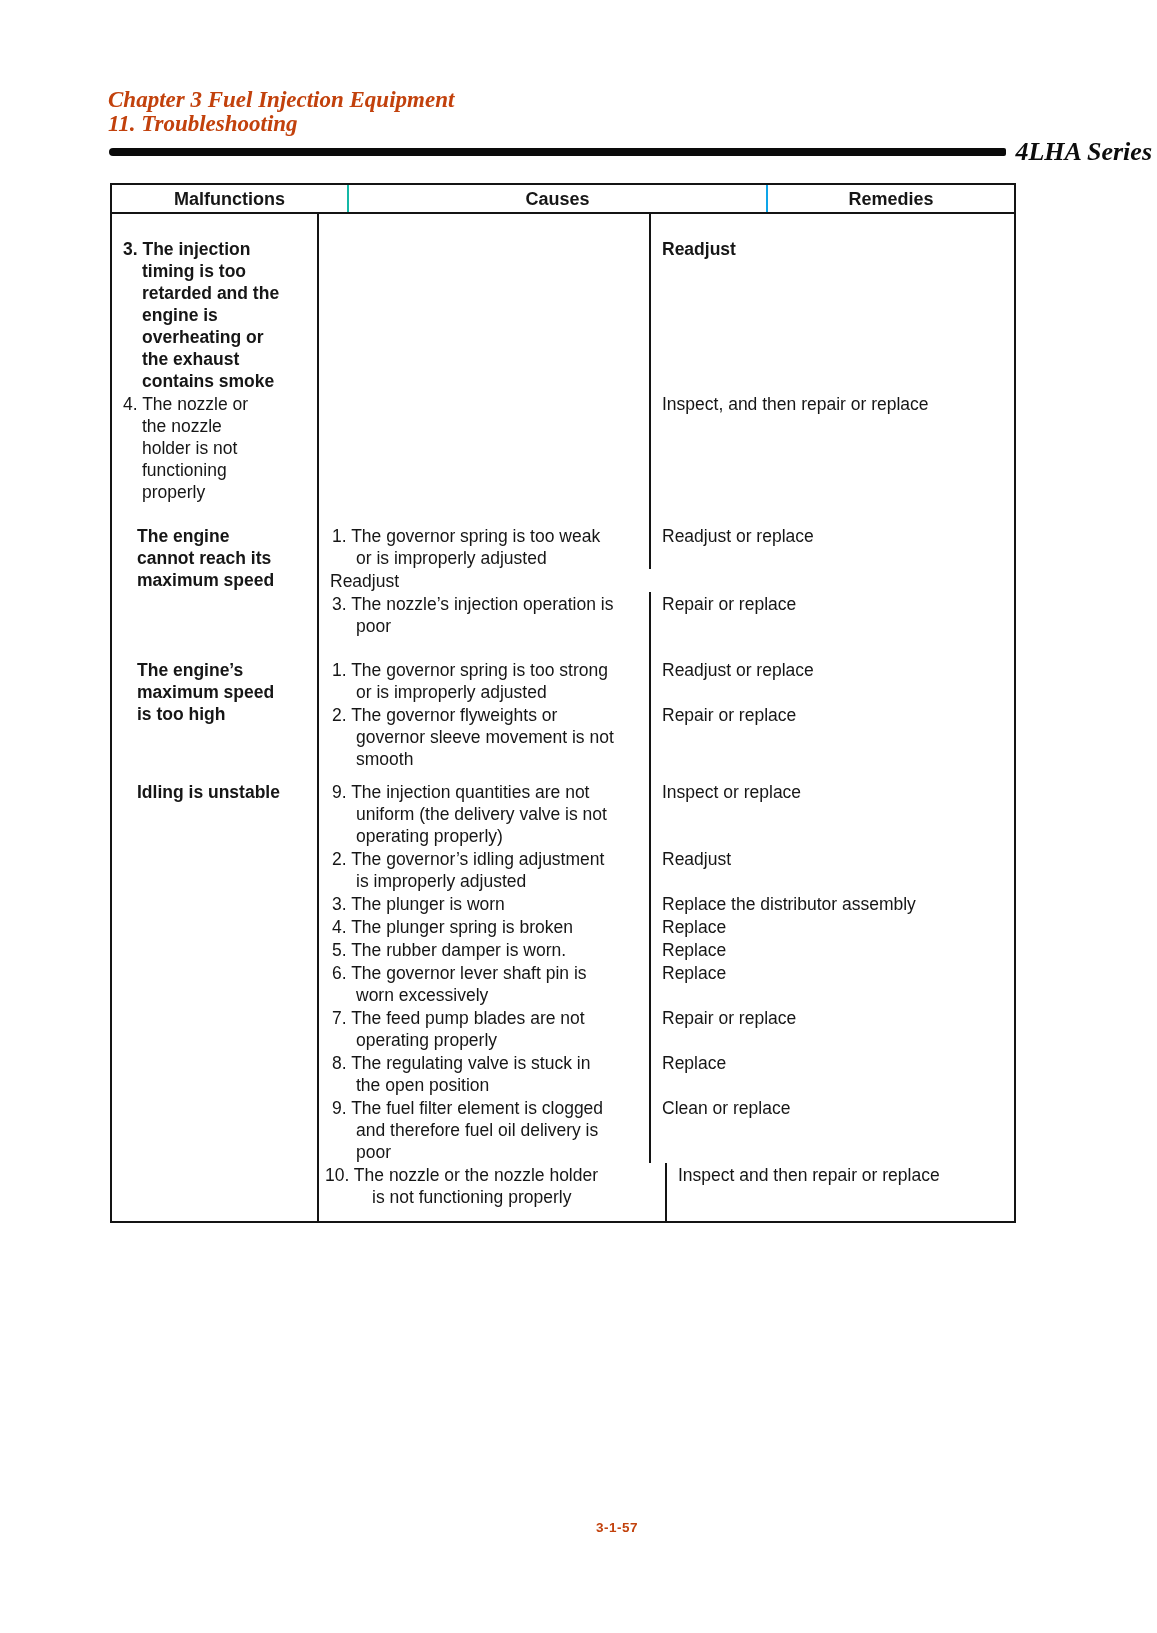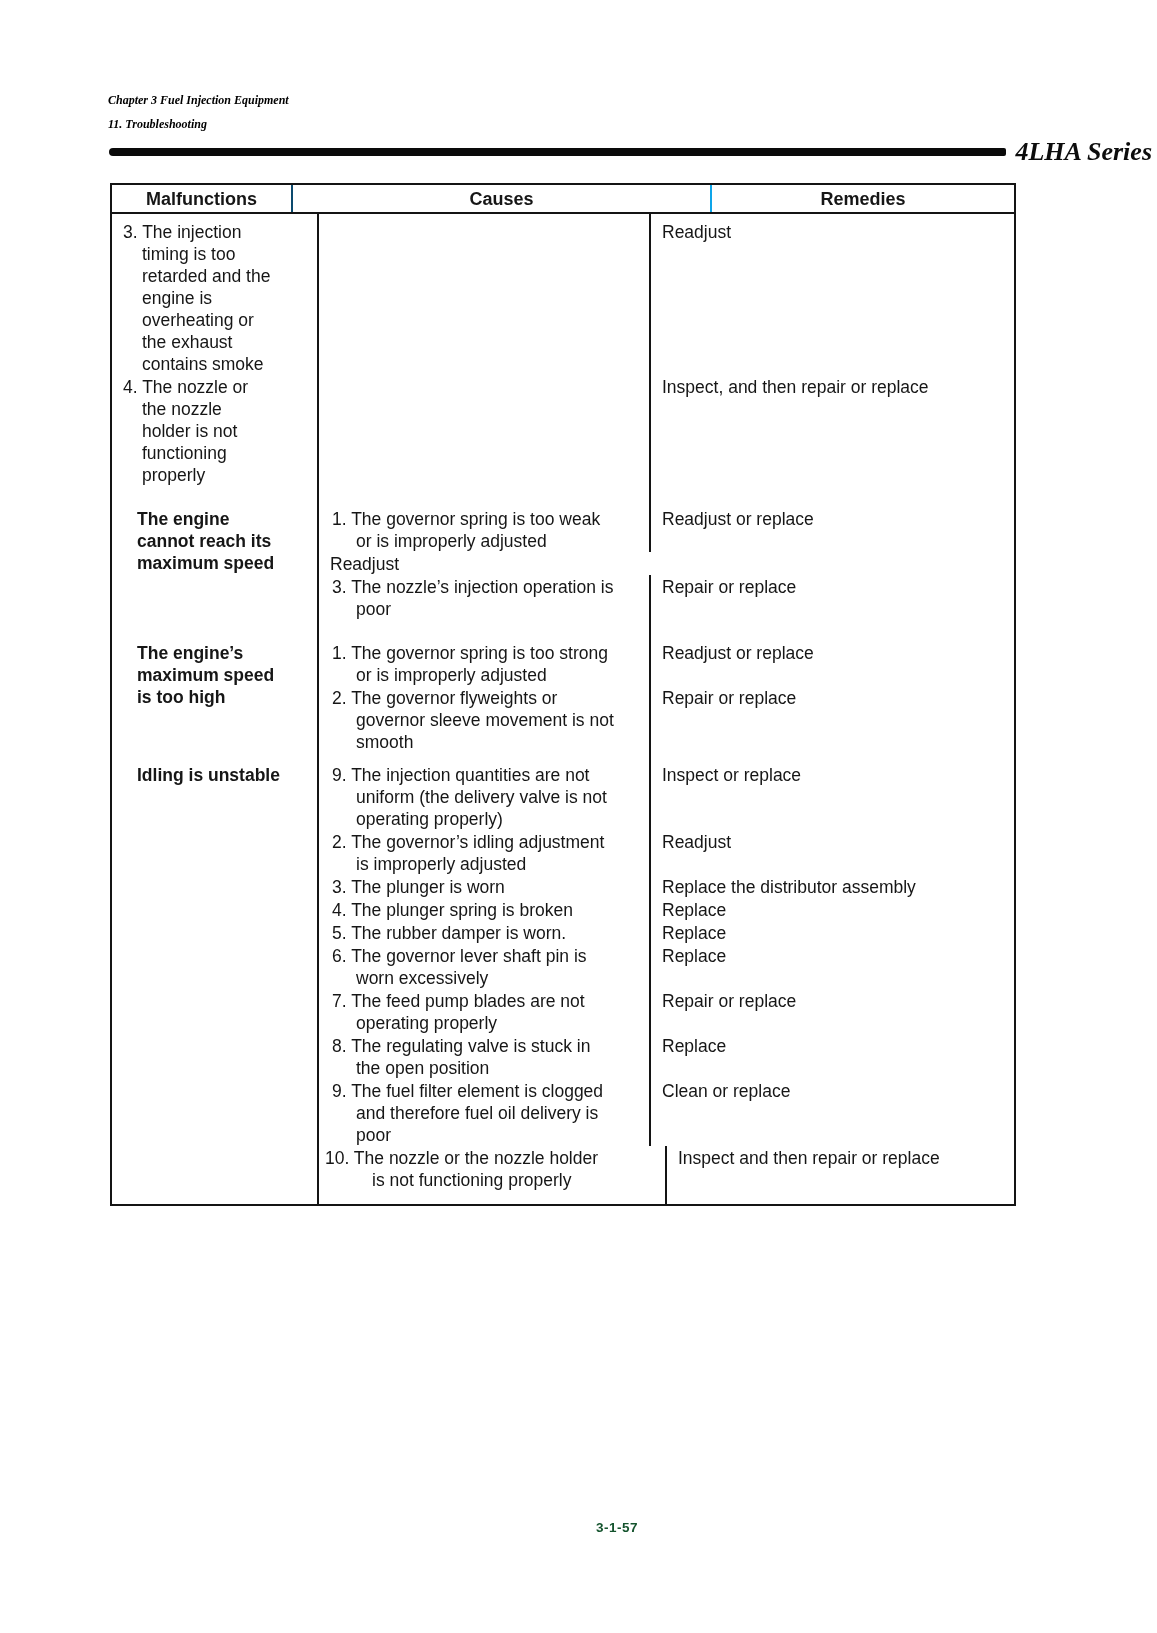--- a/index.html
+++ b/index.html
@@ -12,21 +12,21 @@
   .page {
     position:relative; width:1157px; height:1633px;
     background:#ffffff; overflow:hidden;
   }
 
   
   .chapter {
     position:absolute; left:108px; top:88px;
     font-family:"Liberation Serif", serif;
     font-style:italic; font-weight:bold;
-    font-size:12px; line-height:24px; color:#000000;
+    font-size:23px; line-height:24px; color:#c2410c;
   }
   .rule-row {
     position:absolute; left:109px; top:141px; width:1043px; height:22px;
     display:flex; align-items:center;
   }
   .rule { flex:1; height:8px; background:#0a0a0a; border-radius:4px 2px 2px 4px; }
   .series {
     font-family:"Liberation Serif", serif;
     font-style:italic; font-weight:bold; font-size:26px;
     margin-left:9px; white-space:nowrap; color:#0d0d0d;
@@ -36,21 +36,21 @@
   .ts-table {
     position:absolute; left:110px; top:183px; width:906px;
     border:2px solid #141414; background:#fff;
   }
   .thead {
     display:flex; border-bottom:2px solid #141414;
     height:29px; font-weight:bold; font-size:18px; text-align:center;
     line-height:24px;
   }
   .th { padding-top:2px; }
-  .th.c1 { width:181px; border-right:2px solid #0c4a6e; }
+  .th.c1 { width:237px; border-right:2px solid #14b8a6; }
   .th.c2 { width:419px; border-right:2px solid #0ea5e9; }
   .th.c3 { flex:1; }
 
   .tbody { font-size:17.5px; line-height:22px; }
   .sec { display:flex; align-items:stretch; }
   .malcol {
     width:207px; border-right:2px solid #141414;
     padding:1px 6px 0 25px; font-weight:bold; white-space:pre-line;
   }
   .rows { flex:1; display:flex; flex-direction:column; }
@@ -61,29 +61,29 @@
     width:207px; border-right:2px solid #141414;
     padding:1px 6px 0 30px; text-indent:-19px; white-space:pre-line;
   }
   .c-cause {
     width:332px; border-right:2px solid #141414;
     padding:1px 6px 0 37px; text-indent:-24px; white-space:pre-line;
   }
   .c-cause.hang-lg { text-indent:-47px;margin-left:16px; }
   .c-rem { flex:1; padding:1px 6px 0 11px; white-space:pre-line; }
 
-  .row.pad-top  > div { padding-top:7px; }
+  .row.pad-top  > div { padding-top:24px;font-weight:bold; }
   .row.pad-gap  > div { padding-bottom:21px; }
   .row.pad-gap-sm > div { padding-bottom:10px; }
   .row.pad-end  > div { padding-bottom:13px; }
 
   
   .page-num {
     position:absolute; left:596px; top:1520px;
-    font-size:13.5px; font-weight:bold; letter-spacing:0.5px; color:#14532d;
+    font-size:13.5px; font-weight:bold; letter-spacing:0.5px; color:#c2410c;
   }
 </style>
 </head>
 <body>
 
 <div class="page">
 
   <div class="chapter">
     <div>Chapter 3 Fuel Injection Equipment</div>
     <div>11. Troubleshooting</div>

